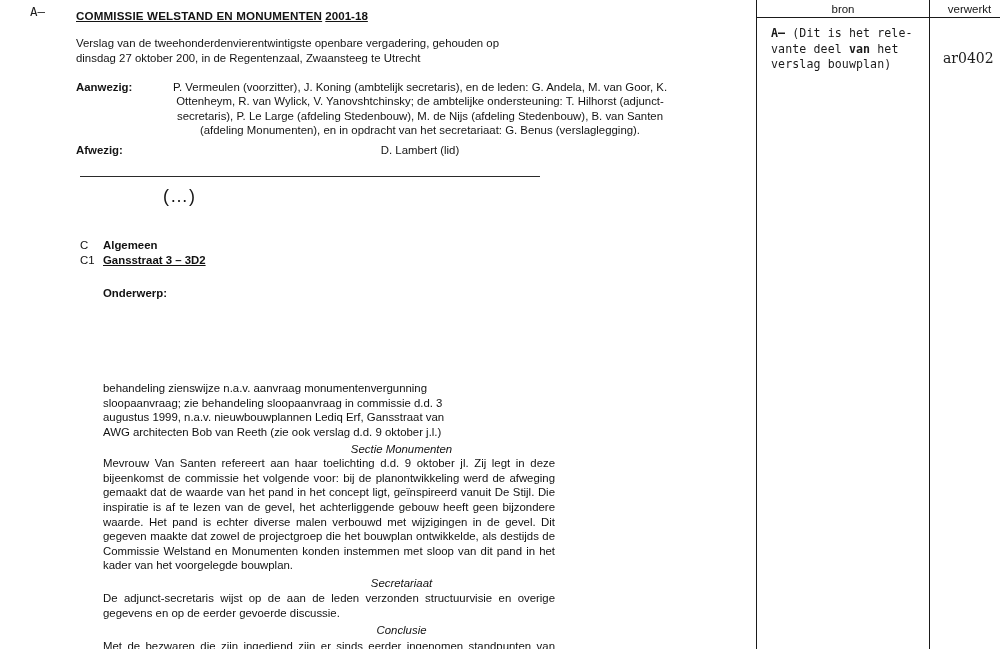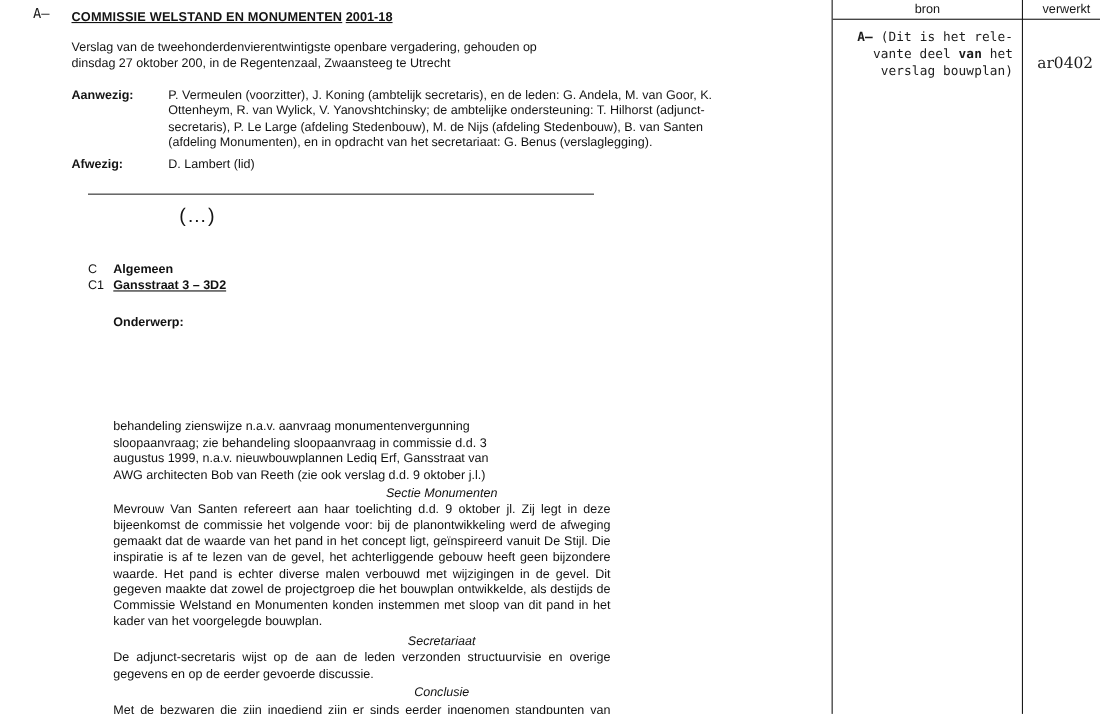--- a/index.html
+++ b/index.html
@@ -62,21 +62,20 @@
   .annot-note {
     position: absolute;
     left: 14px;
     top: 26px;
     width: 150px;
     font-family: "DejaVu Sans Mono", monospace;
     font-size: 11.6px;
     line-height: 15.5px;
     color: #1b1b1b;
     letter-spacing: 0.1px;
-    text-align: right;
   }
   .annot-note .b { font-weight: bold; }
 
   .annot-code {
     position: absolute;
     left: 186px;
     top: 50px;
     font-family: "DejaVu Serif", serif;
     font-size: 14px;
     color: #1b1b1b;
@@ -88,21 +87,21 @@
     left: 30px;
     top: 4px;
     font-family: "DejaVu Sans Mono", monospace;
     font-size: 12.5px;
     color: #1d1d1d;
   }
 
   
   .doc {
     position: absolute;
-    left: 65px;
+    left: 76px;
     top: 8px;
     width: 600px;
     font-size: 11.4px;
     line-height: 14.2px;
     color: #141414;
   }
 
   .doc-title {
     font-weight: bold;
     font-size: 11.6px;
@@ -134,20 +133,21 @@
   }
   .attend-label {
     width: 88px;
     flex: 0 0 88px;
     font-weight: bold;
     font-size: 11.4px;
   }
   .attend-value {
     flex: 1 1 auto;
     line-height: 14.2px;
+    text-align: center;
   }
   .attend-row.second { margin-top: 6px; }
 
   .rule {
     position: absolute;
     left: 80px;
     top: 176px;
     width: 460px;
     height: 1px;
     background: #2a2a2a;

